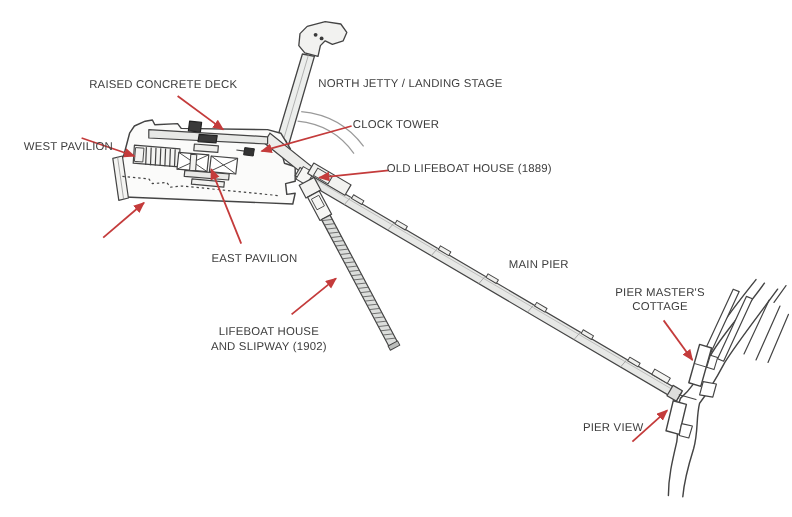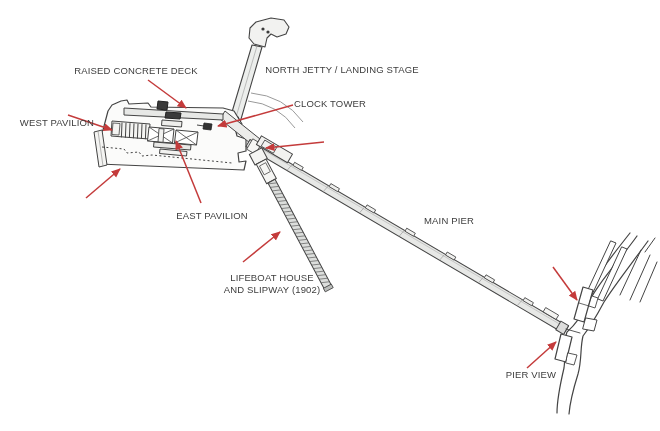--- a/index.html
+++ b/index.html
@@ -135,18 +135,21 @@
       <line x1="243" y1="262" x2="280" y2="232" marker-end="url(#ah)"></line>
       <line x1="553" y1="267" x2="577" y2="300" marker-end="url(#ah)"></line>
       <line x1="527" y1="368" x2="556" y2="342" marker-end="url(#ah)"></line>
     </g>
   </svg>
 
   <div class="label" style="left:136px; top:71px;">RAISED CONCRETE DECK</div>
   <div class="label" style="left:342px; top:70px;">NORTH JETTY / LANDING STAGE</div>
   <div class="label" style="left:57px;  top:107px;margin-top:16px;">WEST PAVILION</div>
   <div class="label" style="left:330px; top:104px;">CLOCK TOWER</div>
+  <div class="label" style="left:391px; top:141px;">OLD LIFEBOAT HOUSE (1889)</div>
   <div class="label" style="left:212px; top:216px;">EAST PAVILION</div>
-  <div class="label" style="left:224px; top:283px;margin-left:48px;">LIFEBOAT HOUSE
+  <div class="label" style="left:224px; top:283px;">LIFEBOAT HOUSE
 AND SLIPWAY (1902)</div>
   <div class="label" style="left:449px; top:221px;">MAIN PIER</div>
-  <div class="label" style="left:511px; top:375px;margin-left:20px;">PIER VIEW</div>
+  <div class="label" style="left:550px; top:250px;">PIER MASTER'S
+COTTAGE</div>
+  <div class="label" style="left:511px; top:357px;">PIER VIEW</div>
 </div>
 
 </body></html>

